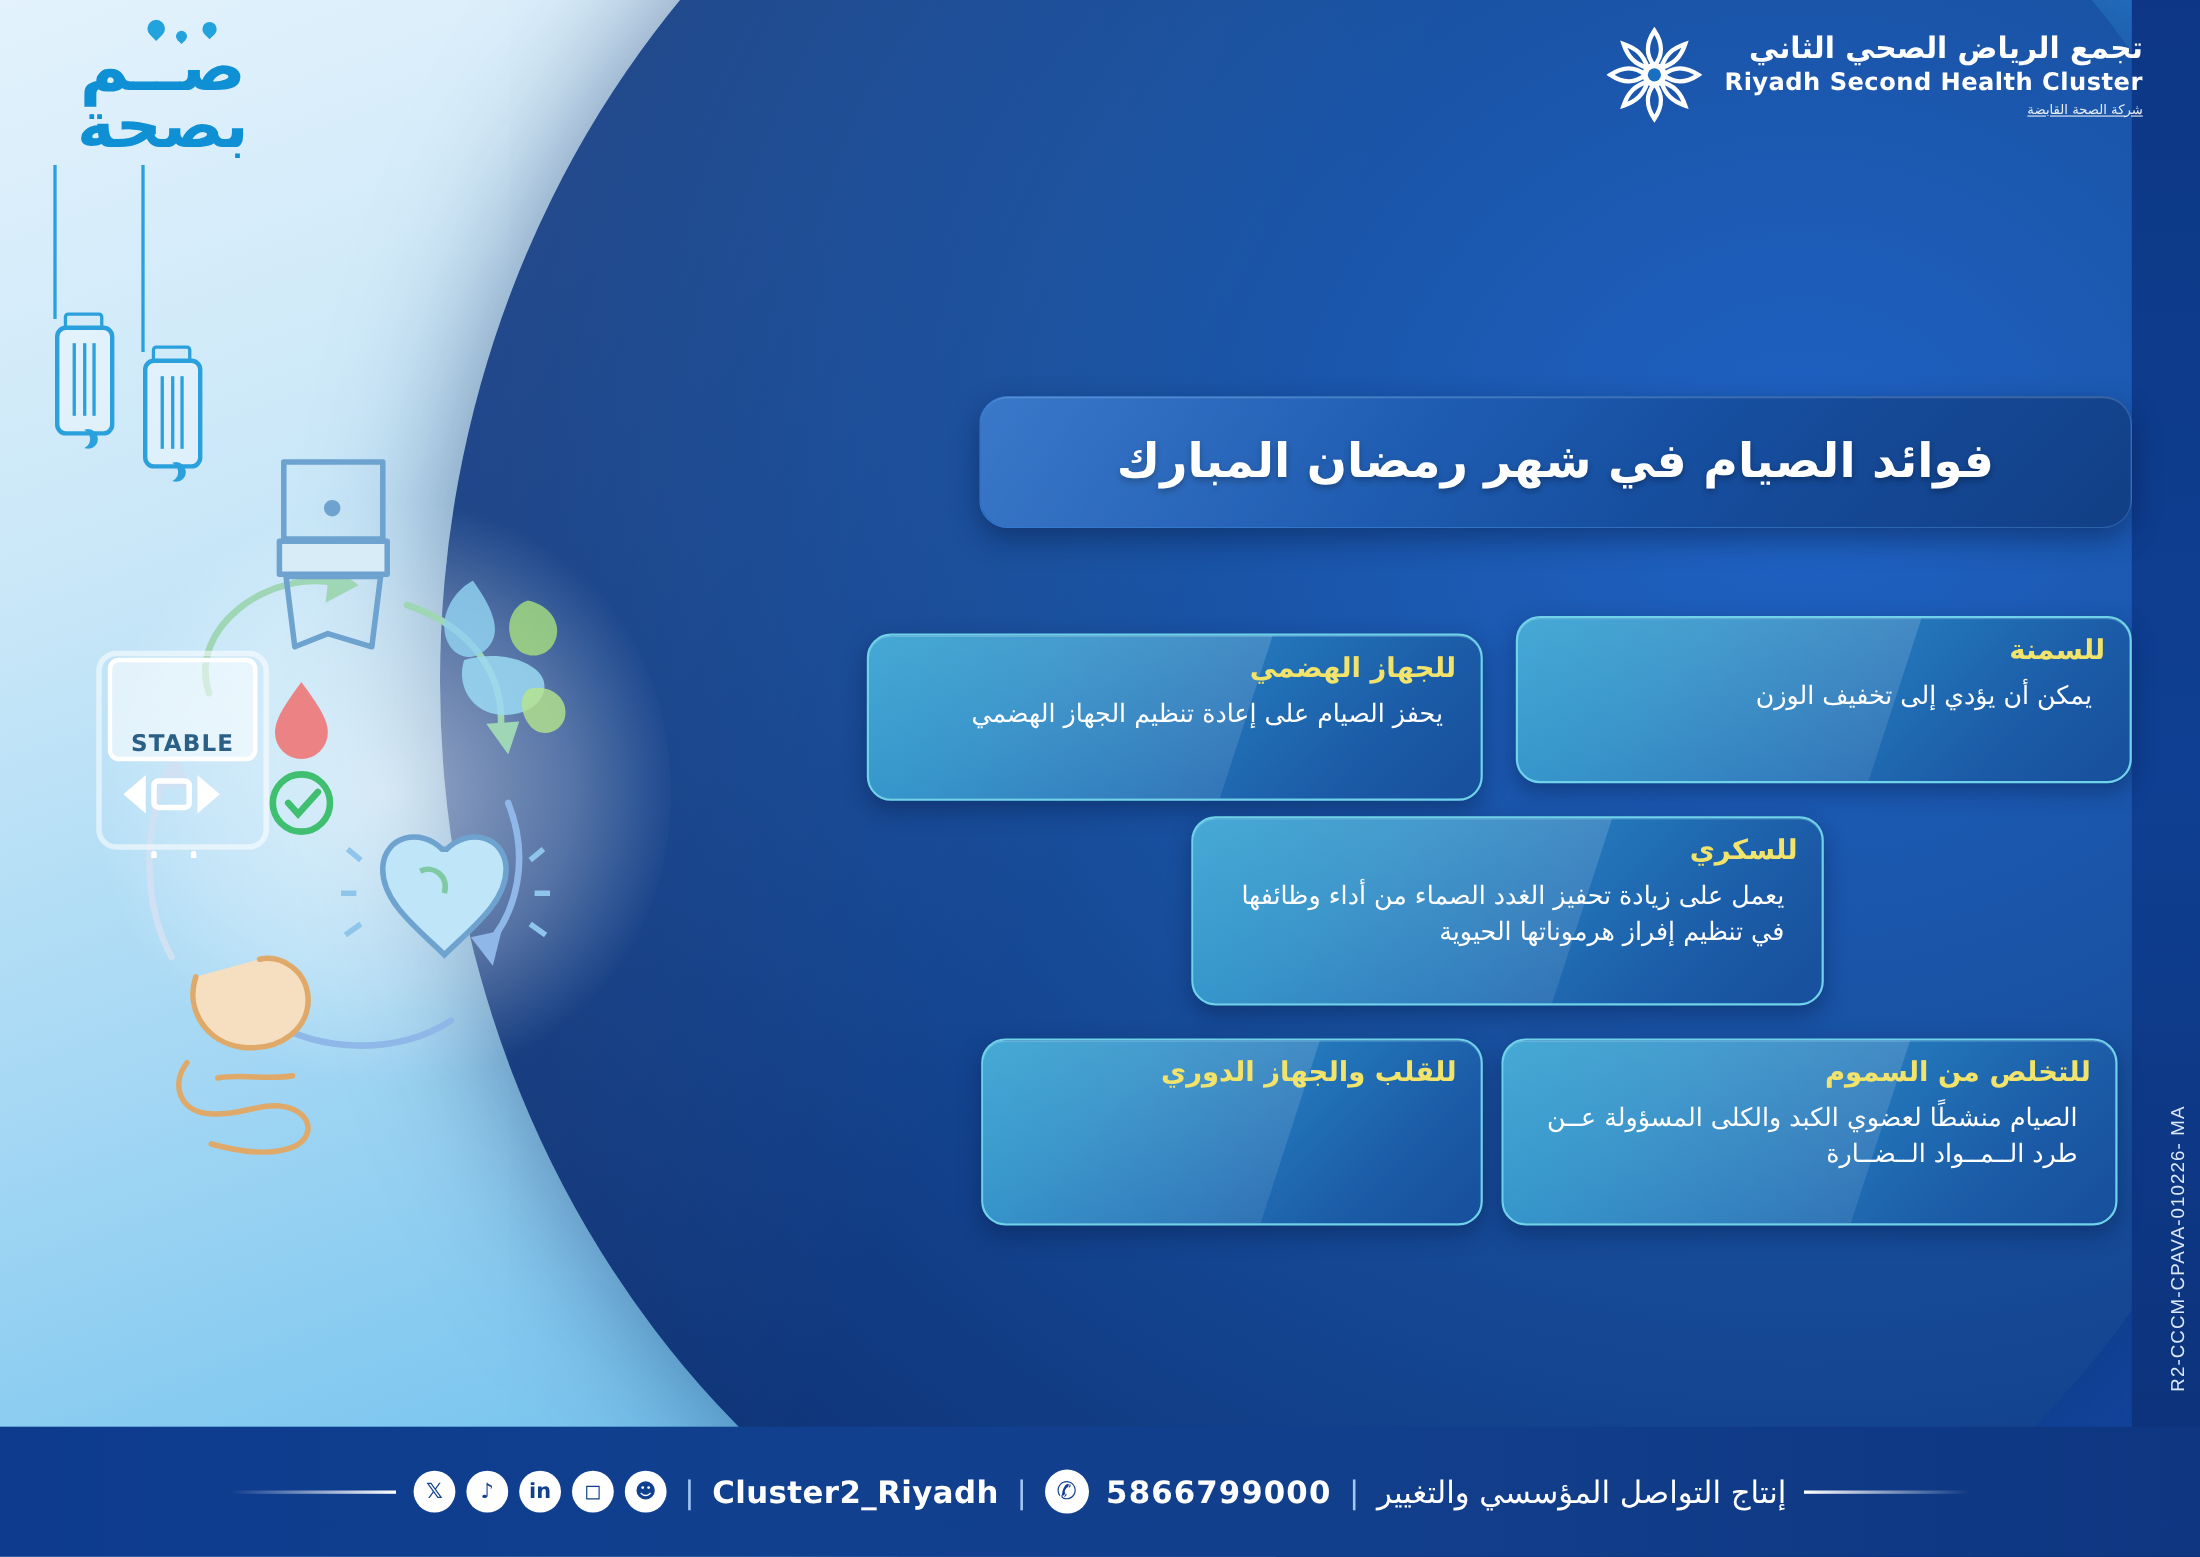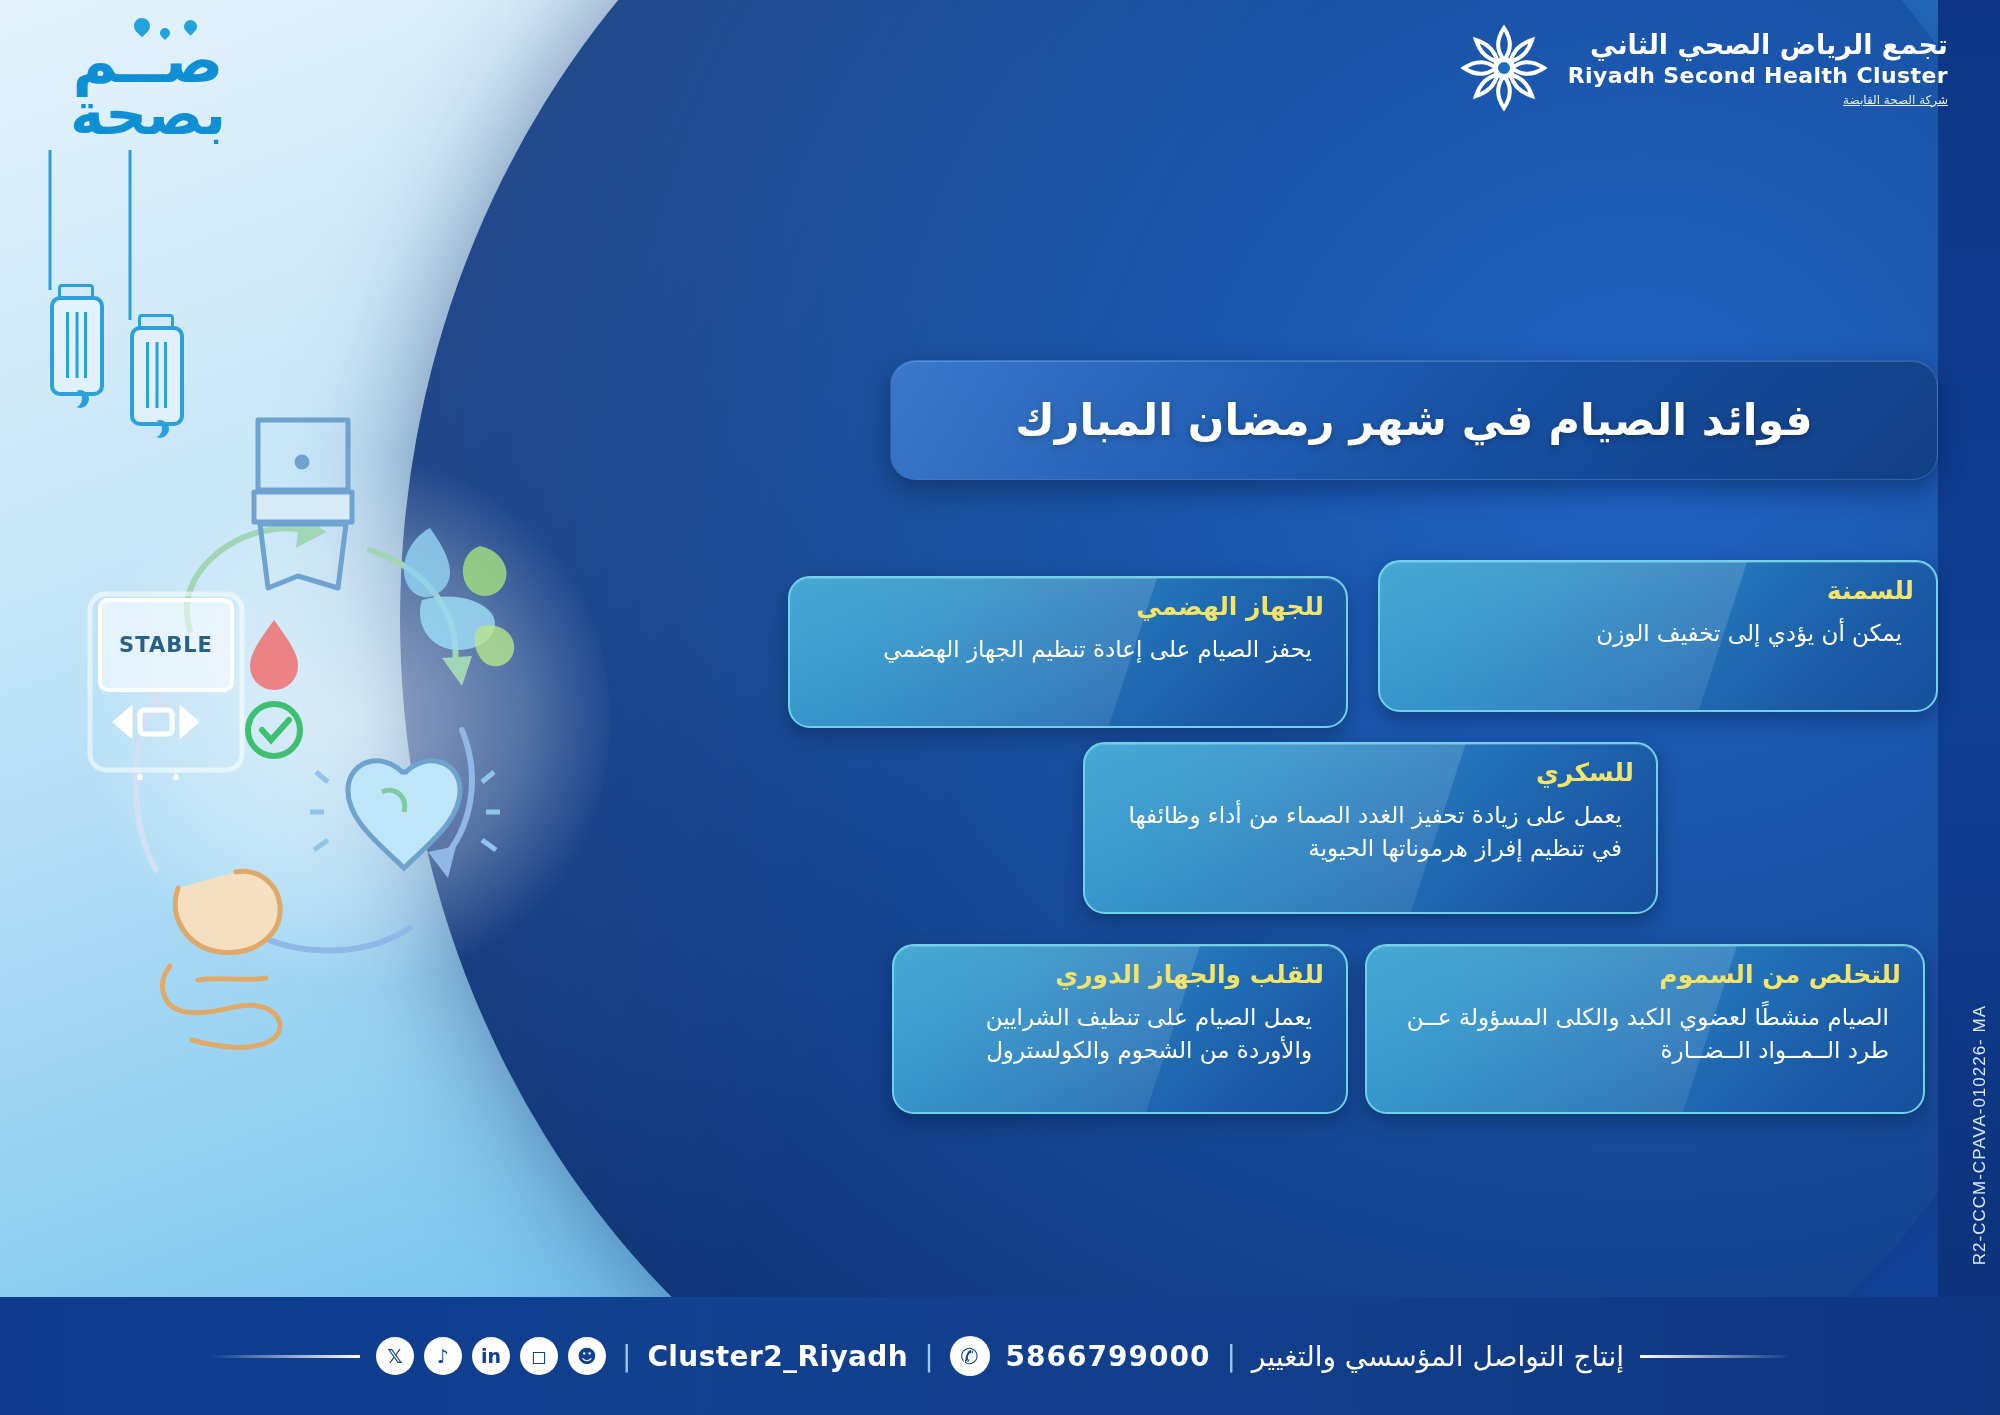--- a/index.html
+++ b/index.html
@@ -139,21 +139,21 @@
   .cycle{position:absolute;left:30px;top:400px;width:640px;height:660px;}
   .cycle svg{position:absolute;left:0;top:0;}
   .glow{
     position:absolute;left:60px;top:40px;width:520px;height:560px;border-radius:50%;
     background:radial-gradient(circle at 50% 50%, rgba(255,255,255,.55) 0%, rgba(255,255,255,.25) 45%, rgba(255,255,255,0) 70%);
     pointer-events:none;
   }
   .stable-box{
     position:absolute;left:68px;top:198px;width:128px;height:86px;
     border:4px solid #ffffff;border-radius:10px;background:rgba(255,255,255,.55);
-    display:flex;align-items:center;justify-content:center;
+    display:flex;align-items:flex-end;justify-content:center;
   }
   .stable-box span{color:#2a5f86;font-size:21px;font-weight:bold;letter-spacing:1px;}
 
   
   .footer{
     position:absolute;left:0;right:0;bottom:0;height:118px;
     display:flex;align-items:center;justify-content:center;gap:16px;direction:rtl;
   }
   .footer .prod{color:#fff;font-size:28px;font-weight:normal;}
   .footer .sep{color:#9fc7f2;font-size:28px;}
@@ -262,21 +262,20 @@
 
     <div class="card c-toxins">
       <div class="glass"></div>
       <h3>للتخلص من السموم</h3>
       <p>الصيام منشطًا لعضوي الكبد والكلى المسؤولة عــن طرد الــمــواد الــضــارة</p>
     </div>
 
     <div class="card c-heart">
       <div class="glass"></div>
       <h3>للقلب والجهاز الدوري</h3>
-      <p>يعمل الصيام على تنظيف الشرايين والأوردة من الشحوم والكولسترول</p>
     </div>
   </div>
 
   <div class="cycle">
     <div class="glow"></div>
 
     <svg width="640" height="660" viewBox="0 0 640 660">
       <g fill="none" stroke="#9fd6b6" stroke-width="6" stroke-linecap="round">
         <path d="M160 230 C140 170 215 118 275 130"></path>
         <path d="M340 150 C400 170 430 215 425 265"></path>

